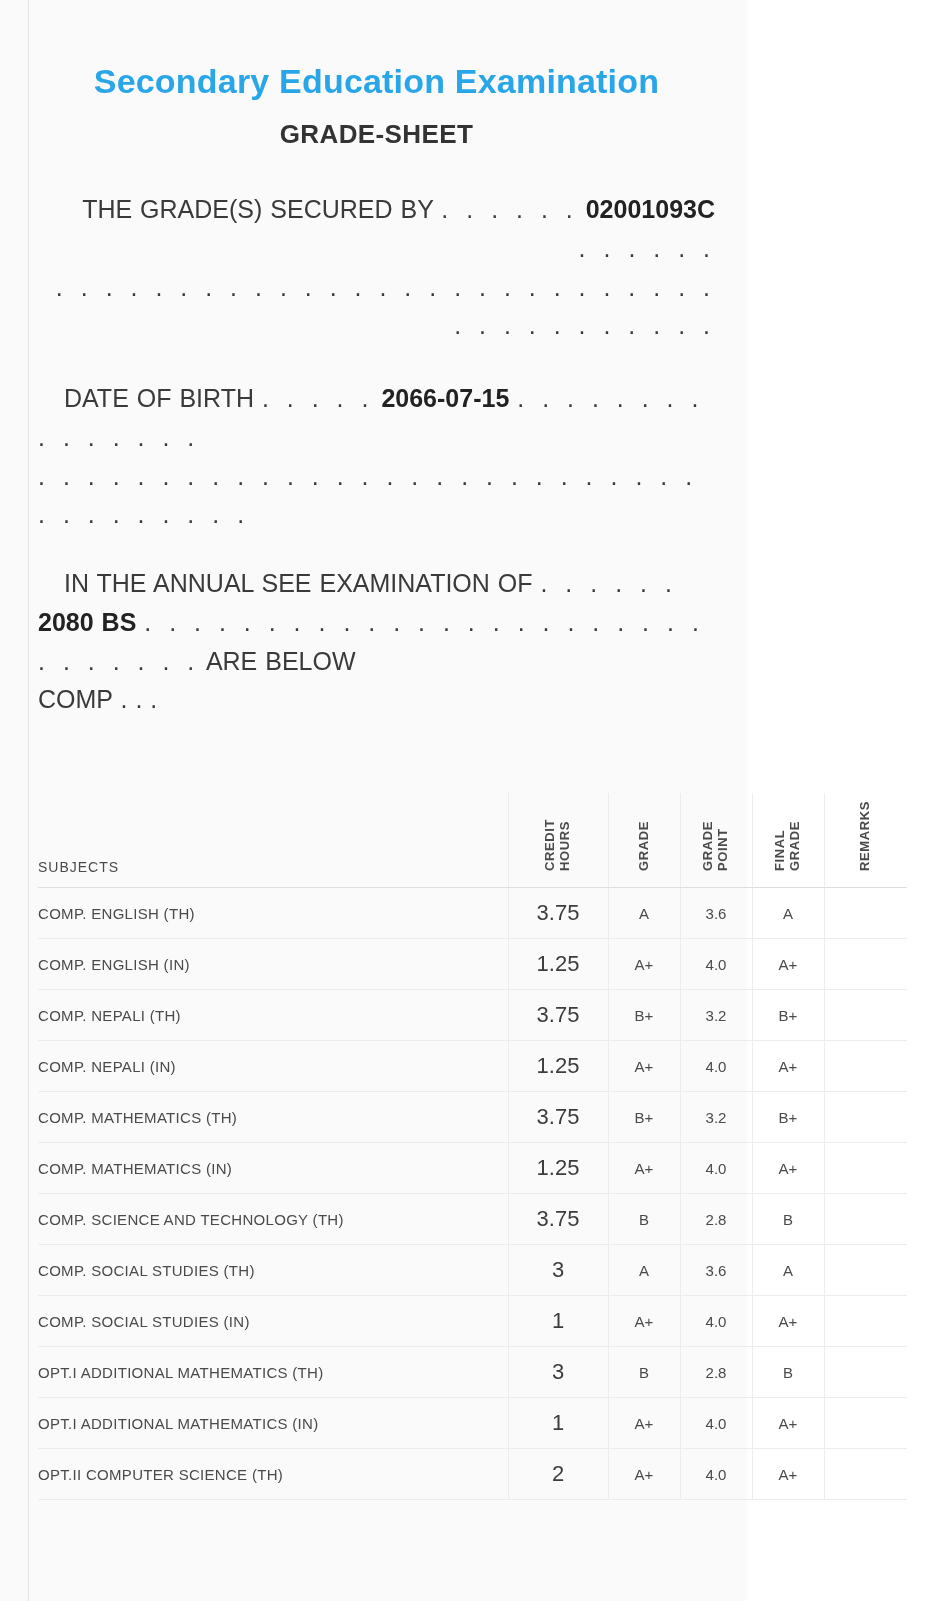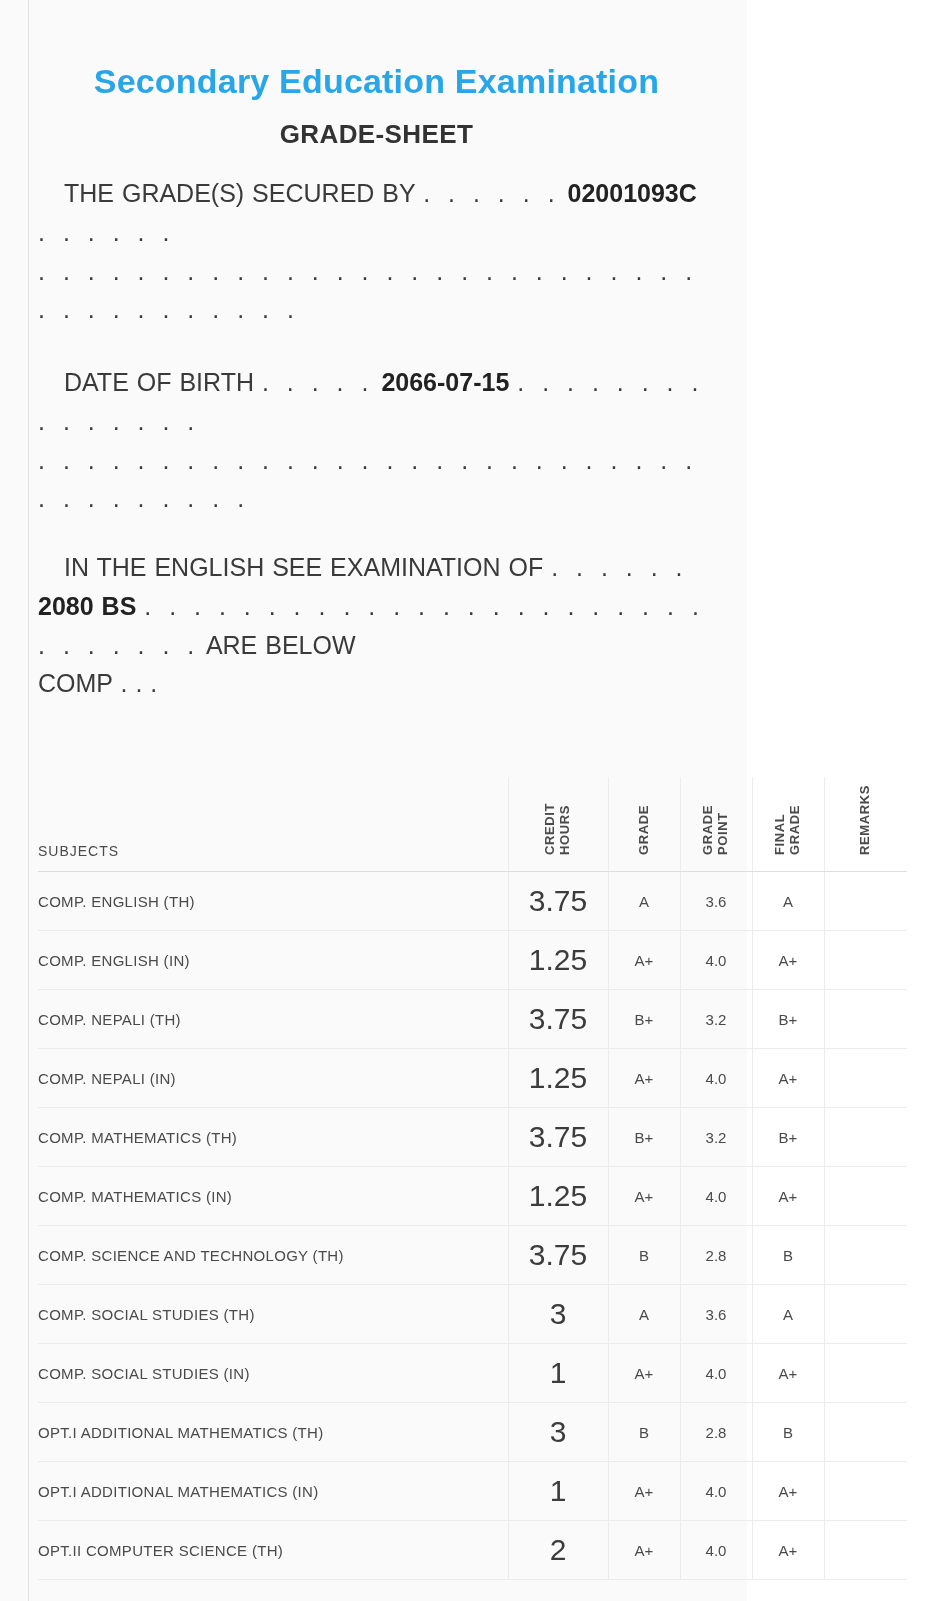--- a/index.html
+++ b/index.html
@@ -46,21 +46,21 @@
     margin-top: 18px;
     letter-spacing: 0.4px;
   }
   .para {
     font-size: 25px;
     color: #3a3a3a;
     line-height: 1.55;
     margin-top: 34px;
     word-spacing: 1px;
   }
-  .para.first { margin-top: 24px; }
+  .para.first { margin-top: 40px; text-align: right; }
   .indent { display: inline-block; width: 26px; }
   .dots { letter-spacing: 5px; color: #3a3a3a; }
   .dots-long { letter-spacing: 5px; color: #3a3a3a; }
   .val {
     font-weight: 700;
     color: #222222;
   }
   .para-block { margin-top: 30px; }
 
   table.grades {
@@ -111,21 +111,21 @@
   }
   td.subject {
     font-size: 15px;
     letter-spacing: 0.3px;
     color: #4a4a4a;
     padding-left: 12px;
     white-space: nowrap;
   }
   td.credit {
     text-align: center;
-    font-size: 30px;
+    font-size: 22px;
     color: #3c3c3c;
     border-left: 1px solid #ececec;
     border-right: 1px solid #ececec;
     font-weight: 400;
   }
   td.grade, td.finalgrade {
     text-align: center;
     font-size: 15px;
     color: #4a4a4a;
     border-right: 1px solid #ececec;
@@ -164,21 +164,21 @@
 
   <div class="para">
     <span class="indent"></span><span>DATE OF BIRTH</span>
     <span class="dots">. . . . .</span>
     <span class="val">2066-07-15</span>
     <span class="dots">. . . . . . . . . . . . . . .</span>
     <div class="dots-long">. . . . . . . . . . . . . . . . . . . . . . . . . . . . . . . . . . . .</div>
   </div>
 
   <div class="para para-block">
-    <span class="indent"></span><span>IN THE ENGLISH SEE EXAMINATION OF</span>
+    <span class="indent"></span><span>IN THE ANNUAL SEE EXAMINATION OF</span>
     <span class="dots">. . . . . .</span>
     <span class="val">2080</span>
     <span class="val">BS</span>
     <span class="dots">. . . . . . . . . . . . . . . . . . . . . . . . . . . . . .</span>
     <span>ARE BELOW</span>
     <div>COMP . . .</div>
   </div>
 
   <table class="grades">
     <colgroup>

